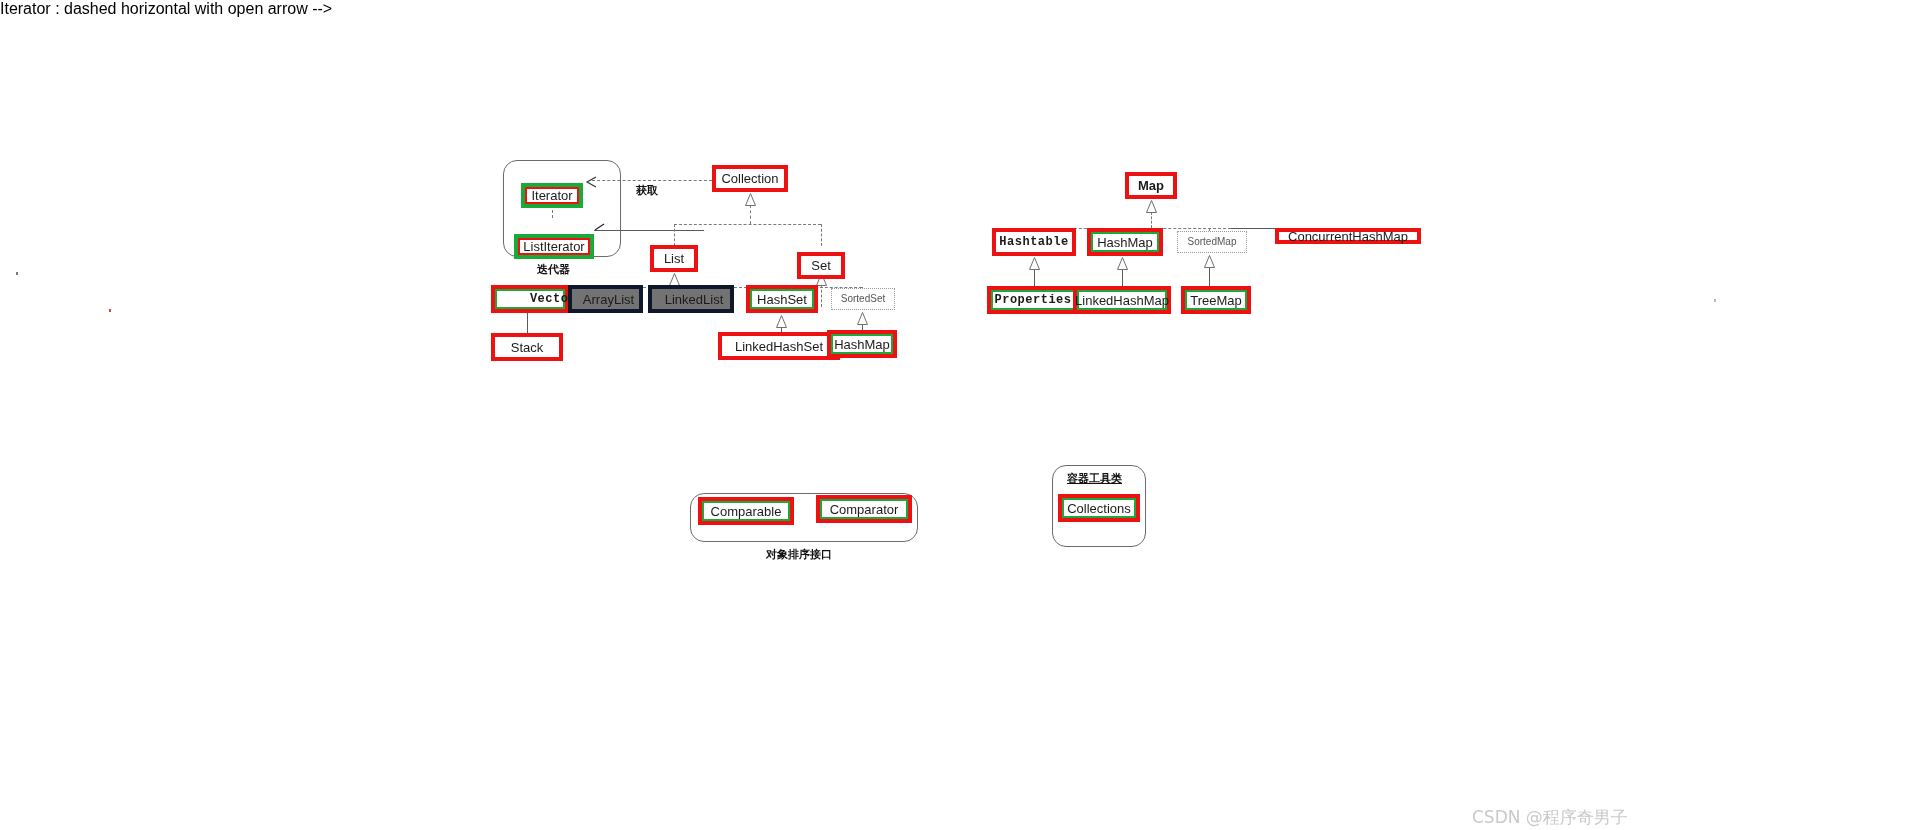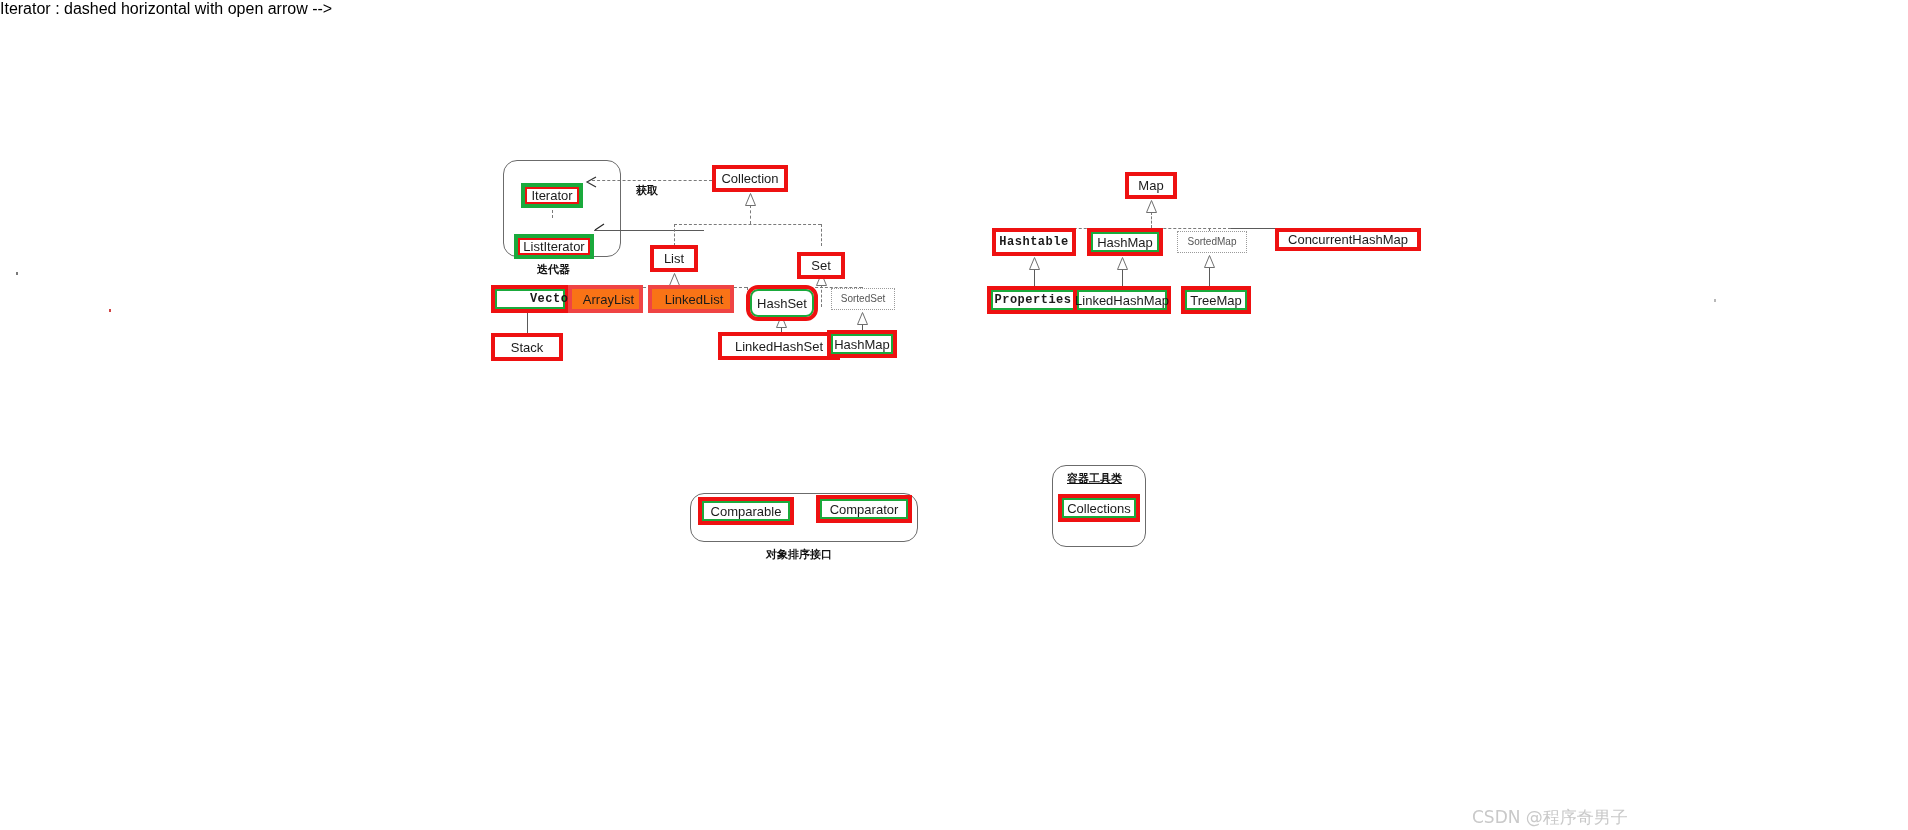--- a/index.html
+++ b/index.html
@@ -32,22 +32,22 @@
     white-space: nowrap;
     line-height: 1;
     z-index: 5;
   }
   
   .hl-red {
     border: 4px solid #ee1111;
     background: #ffffff;
   }
   .hl-green {
-    border: 4px solid #ef4444;
-    background: #f97316;
+    border: 4px solid #0f172a;
+    background: #737373;
     padding-left: 6px;
   }
   
   .hl-redgreen {
     border: 4px solid #ee1111;
     outline: none;
     box-shadow: inset 0 0 0 2px #1aaa3c;
     background: #ffffff;
   }
   .hl-greenred {
@@ -262,21 +262,21 @@
   <div class="tri-wrap" style="left:816px; top:272px;">
     <svg width="11" height="13" viewBox="0 0 11 13">
       <polygon points="5.5,0.5 10.5,12.5 0.5,12.5" fill="#ffffff" stroke="#6f6f6f" stroke-width="1"></polygon>
     </svg>
   </div>
   <div class="seg h-dash" style="left:781px; top:287px; width:81px;"></div>
   <div class="seg v-dash" style="left:781px; top:287px; height:17px;"></div>
   <div class="seg v-dash" style="left:862px; top:287px; height:17px;"></div>
 
   
-  <div class="node hl-redgreen" style="left:746px; top:285px; width:72px; height:36px;border-radius:12px;">
+  <div class="node hl-redgreen" style="left:746px; top:285px; width:72px; height:28px;">
     <span class="inner">HashSet</span>
   </div>
 
   
   <div class="node plain-dotted" style="left:831px; top:288px; width:64px; height:22px;">
     <span class="inner" style="font-size:10px;color:#555;">SortedSet</span>
   </div>
 
   
   <div class="seg v-solid" style="left:781px; top:327px; height:20px;"></div>
@@ -294,21 +294,21 @@
   <div class="tri-wrap" style="left:857px; top:311px;">
     <svg width="11" height="13" viewBox="0 0 11 13">
       <polygon points="5.5,0.5 10.5,12.5 0.5,12.5" fill="#ffffff" stroke="#6f6f6f" stroke-width="1"></polygon>
     </svg>
   </div>
   <div class="node hl-redgreen" style="left:827px; top:330px; width:70px; height:28px;">
     <span class="inner">HashMap</span>
   </div>
 
   
-  <div class="node hl-red" style="left:1125px; top:172px; width:52px; height:27px;">
+  <div class="node hl-red" style="left:1125px; top:172px; width:52px; height:27px;font-weight:bold;">
     <span class="inner">Map</span>
   </div>
 
   <div class="seg v-dash" style="left:1151px; top:212px; height:16px;"></div>
   <div class="tri-wrap" style="left:1146px; top:199px;">
     <svg width="11" height="13" viewBox="0 0 11 13">
       <polygon points="5.5,0.5 10.5,12.5 0.5,12.5" fill="#ffffff" stroke="#6f6f6f" stroke-width="1"></polygon>
     </svg>
   </div>
   <div class="seg h-dash" style="left:1034px; top:228px; width:197px;"></div>
@@ -327,21 +327,21 @@
   <div class="node hl-redgreen" style="left:1087px; top:228px; width:76px; height:28px;">
     <span class="inner">HashMap</span>
   </div>
 
   
   <div class="node plain-dotted" style="left:1177px; top:231px; width:70px; height:22px;">
     <span class="inner" style="font-size:10px;color:#555;">SortedMap</span>
   </div>
 
   
-  <div class="node hl-red" style="left:1275px; top:228px; width:146px; height:23px;">
+  <div class="node hl-red" style="left:1275px; top:228px; width:146px; height:16px;">
     <span class="inner">ConcurrentHashMap</span>
   </div>
 
   
   <div class="seg v-solid" style="left:1034px; top:269px; height:20px;"></div>
   <div class="tri-wrap" style="left:1029px; top:256px;">
     <svg width="11" height="13" viewBox="0 0 11 13">
       <polygon points="5.5,0.5 10.5,12.5 0.5,12.5" fill="#ffffff" stroke="#6f6f6f" stroke-width="1"></polygon>
     </svg>
   </div>

